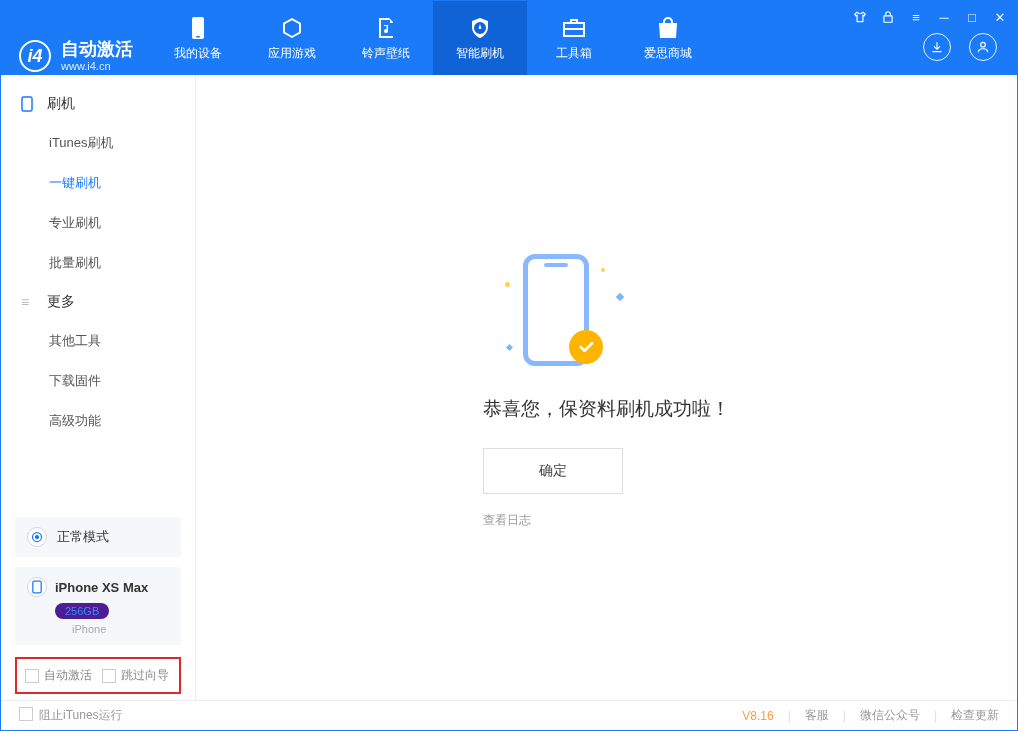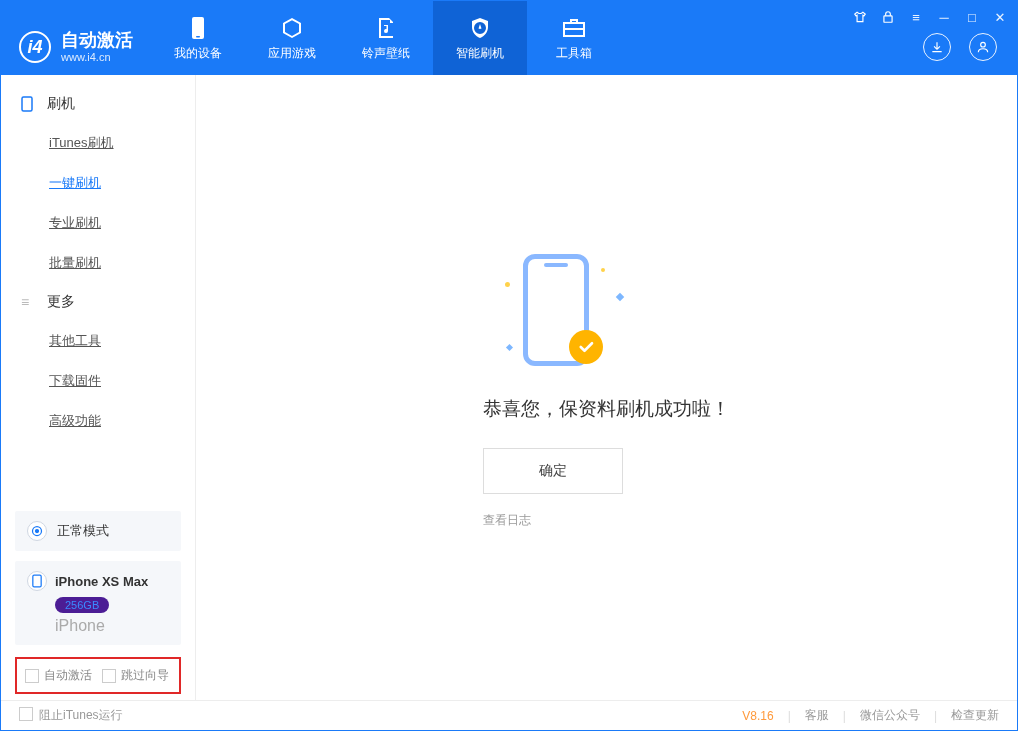--- a/index.html
+++ b/index.html
@@ -1,47 +1,47 @@
 <!DOCTYPE html>
 <html><head>
 <meta charset="utf-8">
 <style>
 * { margin: 0; padding: 0; box-sizing: border-box; font-family: "Microsoft YaHei", Arial, sans-serif; }
 body { background: #fff; width: 1018px; height: 731px; overflow: hidden; }
 .window { width: 1018px; height: 731px; border: 1px solid #1a7af8; display: flex; flex-direction: column; }
 .titlebar { height: 74px; background: #1a7af8; display: flex; align-items: stretch; color: #fff; }
-.logo-wrap { display: flex; align-items: flex-end; padding: 12px 18px; margin-top: 27px; }
+.logo-wrap { display: flex; align-items: flex-start; padding: 12px 18px; margin-top: 27px; }
 .logo-ic { width: 32px; height: 32px; border: 2px solid #fff; border-radius: 50%; display: flex; align-items: center; justify-content: center; font-weight: bold; font-size: 18px; font-style: italic; }
 .logo-txt { margin-left: 10px; display: flex; flex-direction: column; justify-content: center; }
 .logo-txt .t1 { font-size: 18px; font-weight: bold; line-height: 1; }
 .logo-txt .t2 { font-size: 11px; opacity: .85; margin-top: 2px; }
 .nav { display: flex; align-items: stretch; }
 .nav-item { width: 94px; display: flex; flex-direction: column; align-items: center; justify-content: center; cursor: pointer; font-size: 12px; }
 .nav-item.active { background: #0f63d6; }
 .nav-item .ic { height: 26px; display: flex; align-items: center; justify-content: center; margin-bottom: 4px; }
 .nav-item svg { fill: #fff; }
 .titlebar-right { margin-left: auto; display: flex; flex-direction: column; align-items: flex-end; padding: 6px 8px; }
 .win-controls { display: flex; gap: 10px; align-items: center; color: rgba(255,255,255,.9); height: 20px; }
 .win-controls span { cursor: pointer; font-size: 13px; display: inline-flex; align-items: center; justify-content: center; width: 18px; }
 .right-icons { display: flex; gap: 18px; align-items: center; margin-top: auto; margin-bottom: 8px; padding-right: 12px; }
 .circ-ic { width: 28px; height: 28px; border: 1.5px solid rgba(255,255,255,.9); border-radius: 50%; display: flex; align-items: center; justify-content: center; cursor: pointer; }
 .body { flex: 1; display: flex; min-height: 0; }
 .sidebar { width: 195px; border-right: 1px solid #ededed; display: flex; flex-direction: column; padding-top: 10px; }
 .side-group-hd { display: flex; align-items: center; padding: 10px 20px; font-size: 14px; color: #333; }
 .side-group-hd .ghd-ic { width: 16px; display: flex; align-items: center; margin-right: 10px; color: #1a7af8; }
-.side-item { padding: 11px 20px 11px 48px; font-size: 13px; color: #555; cursor: pointer; text-decoration: underline; }
+.side-item { padding: 11px 20px 11px 48px; font-size: 13px; color: #555; cursor: pointer; }
 .side-item.active { color: #1a7af8; }
 .side-spacer { flex: 1; }
 .side-card { margin: 0 14px 10px; background: #f5f7fa; border-radius: 2px; padding: 10px 12px; font-size: 13px; display: flex; align-items: center; color: #333; }
 .side-card .cic { width: 20px; height: 20px; border-radius: 50%; background: #fff; border: 1px solid #d0d7e2; display: flex; align-items: center; justify-content: center; margin-right: 10px; }
 .device-card { margin: 0 14px 12px; background: #f5f7fa; border-radius: 2px; padding: 10px 12px; }
 .device-card .dname { font-size: 13px; color: #333; font-weight: bold; display: flex; align-items: center; }
 .device-card .dname .dic { width: 20px; height: 20px; border-radius: 50%; background: #fff; border: 1px solid #d0d7e2; display: flex; align-items: center; justify-content: center; margin-right: 8px; }
 .device-card .dbadge { display: inline-block; margin-top: 6px; margin-left: 28px; background: #4c1d95; color: #3a8bff; font-size: 11px; padding: 2px 10px; border-radius: 10px; }
-.device-card .dtype { margin-left: 28px; margin-top: 4px; font-size: 16px; color: #aaa; }
+.device-card .dtype { margin-left: 45px; margin-top: 4px; font-size: 11px; color: #aaa; }
 .redbox { border: 2px solid #e02828; margin: 0 14px 6px; padding: 8px 8px; display: flex; align-items: center; gap: 10px; }
 .cb { width: 14px; height: 14px; border: 1px solid #ccc; display: inline-block; }
 .redbox label { font-size: 12px; color: #888; display: flex; align-items: center; gap: 5px; cursor: pointer; }
 .main { flex: 1; display: flex; align-items: center; justify-content: center; }
 .center { display: flex; flex-direction: column; }
 .success-ill { position: relative; width: 150px; height: 130px; margin-bottom: 20px; }
 .phone-outline { position: absolute; left: 40px; top: 8px; width: 66px; height: 112px; border: 5px solid #8ab8ff; border-radius: 12px; background: #fff; }
 .phone-outline::before { content: ""; position: absolute; top: 4px; left: 50%; transform: translateX(-50%); width: 24px; height: 4px; background: #8ab8ff; border-radius: 3px; }
 .check-badge { position: absolute; right: 30px; bottom: 12px; width: 34px; height: 34px; background: #ffb400; border-radius: 50%; display: flex; align-items: center; justify-content: center; }
 .sparkle { position: absolute; width: 5px; height: 5px; border-radius: 50%; }
@@ -107,20 +107,28 @@
         <span>智能刷机</span>
       </div>
       <div class="nav-item">
         <div class="ic">
             <svg width="26" height="22" viewBox="0 0 26 22">
               <path d="M9 2h8v3h7v15H2V5h7V2zm2 3h4V4h-4v1zM4 7v4h18V7H4zm0 6v5h18v-5H4z"></path>
             </svg>
           </div>
         <span>工具箱</span>
       </div>
+      <div class="nav-item">
+        <div class="ic">
+            <svg width="22" height="24" viewBox="0 0 22 24">
+              <path d="M6 7V6a5 5 0 0110 0v1h4l-1 15H3L2 7h4zm2 0h6V6a3 3 0 00-6 0v1z"></path>
+            </svg>
+          </div>
+        <span>爱思商城</span>
+      </div>
     </div>
     <div class="titlebar-right">
       <div class="win-controls">
         <span>
             <svg width="14" height="14" viewBox="0 0 24 24" fill="none" stroke="#fff" stroke-width="2">
               <path d="M7 4l-4 3 2 3 2-1v11h10V9l2 1 2-3-4-3-3 2h-4L7 4z"></path>
             </svg>
           </span>
         <span>
             <svg width="14" height="14" viewBox="0 0 24 24" fill="none" stroke="#fff" stroke-width="2">

